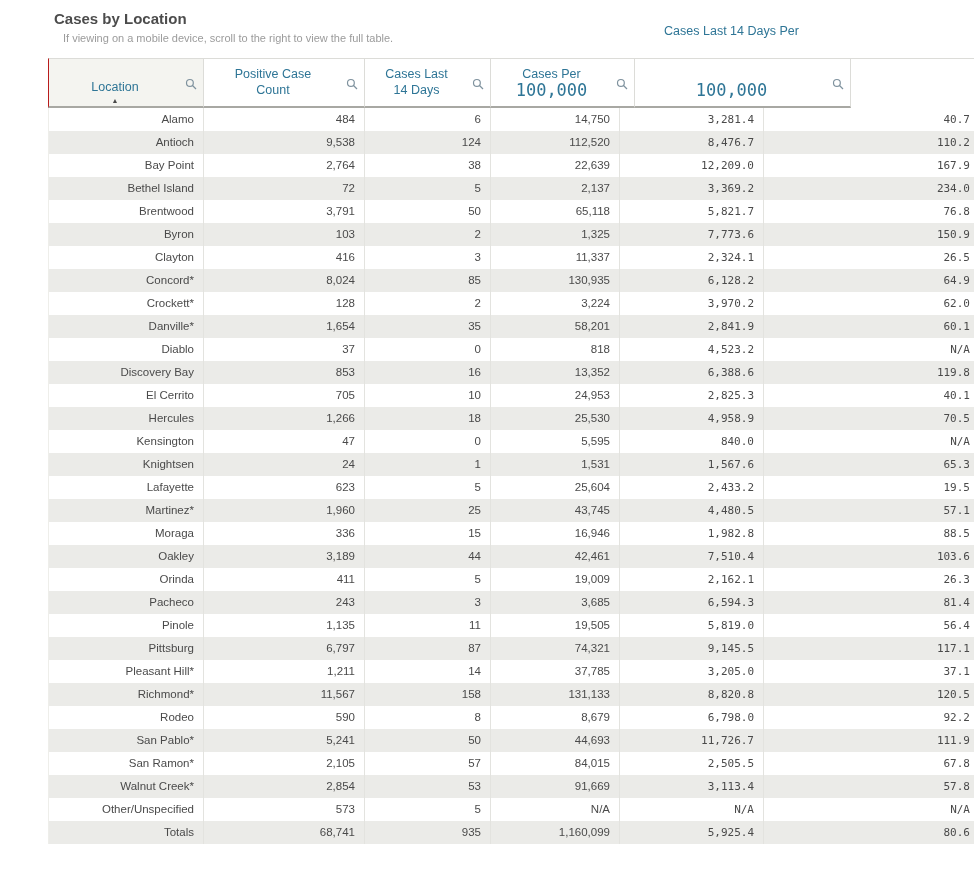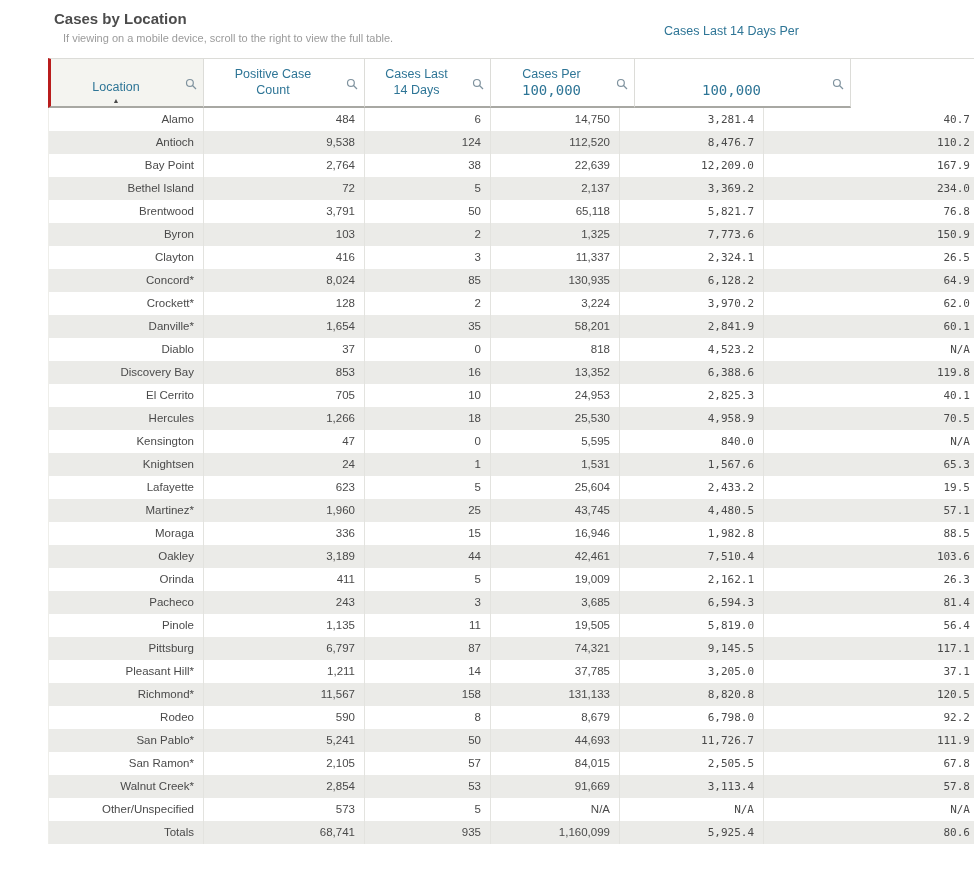--- a/index.html
+++ b/index.html
@@ -29,25 +29,25 @@
     padding:0 26px 8px 4px;
     border-top:1px solid #dcdcd8;
     border-right:1px solid #dcdcd8;
     border-bottom:2px solid var(--header-border,#a8a8a3);
     color:var(--header-text,#2e7596);
     font-size:12.5px;
     background:#fff;
   }
   .th.sorted {
     background:var(--sorted-bg,#f4f4f0);
-    border-left:3px solid #b91c1c;
+    border-left:1px solid #b91c1c;
     padding-bottom:1px;
   }
   .th-line { line-height:16px; white-space:nowrap; text-align:center; }
-  .th-line.mono { font-family:"DejaVu Sans Mono", monospace; font-size:14px;text-align:right; }
+  .th-line.mono { font-family:"DejaVu Sans Mono", monospace; font-size:17px;text-align:right; }
   .sort-arrow { font-size:7px; line-height:9px; color:#4a4a4a; margin-top:1px; }
   .search-icon { position:absolute; right:6px; bottom:16px; width:12px; height:12px; cursor:pointer; }
   .th-gutter { flex:1; background:#fff; border-top:1px solid #dcdcd8; border-right:1px solid #e3e3df; }
 
   
   .tbody { }
   .tr { display:flex; height:23px; }
   .td {
     height:23px; line-height:23px;
     font-size:11.5px; color:var(--body-text,#4a4a4a);

